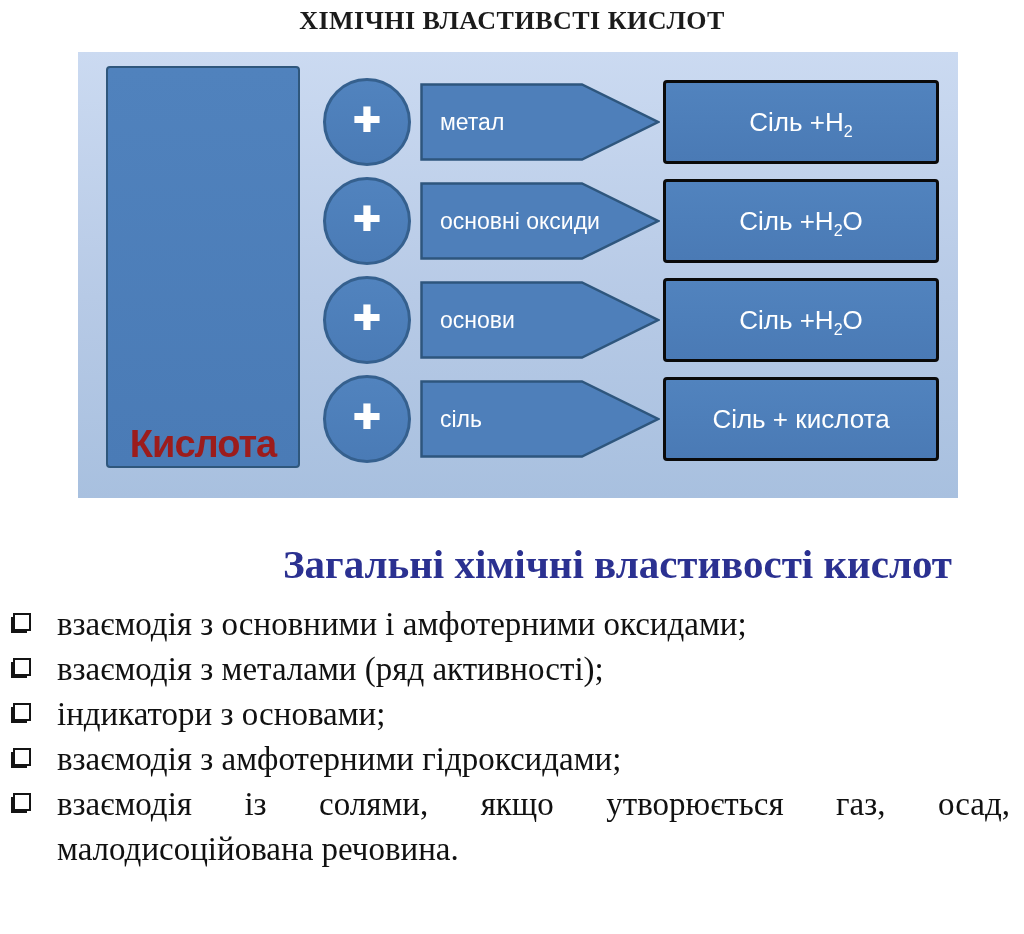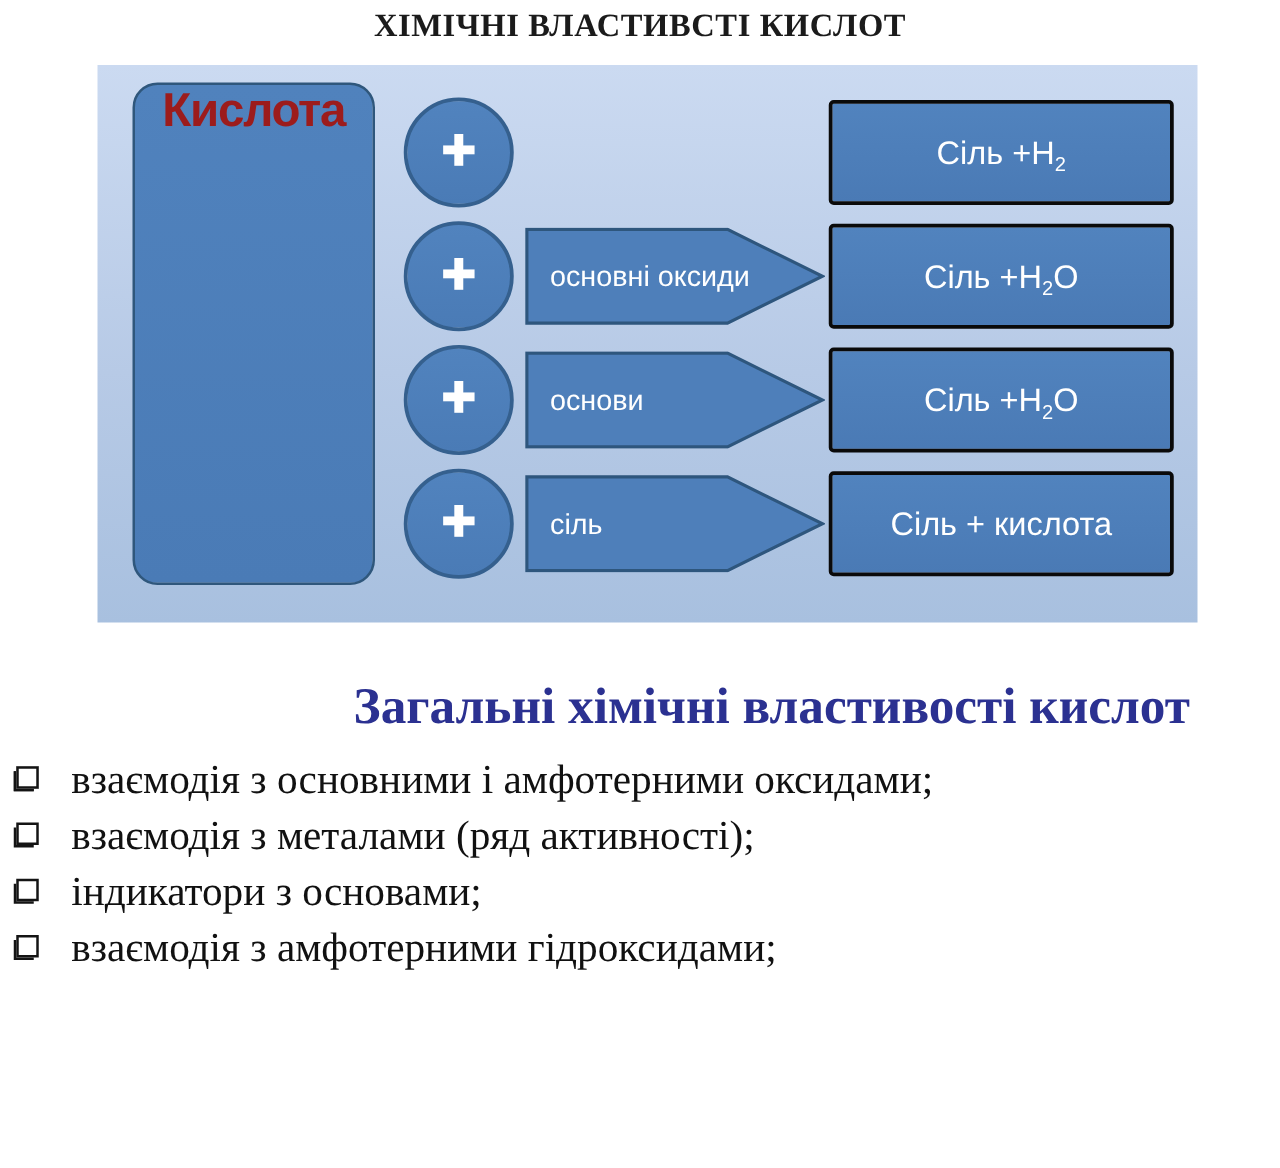--- a/index.html
+++ b/index.html
@@ -25,22 +25,22 @@
     width: 880px; height: 446px;
     background: linear-gradient(180deg, #cbdaf1 0%, #b7cae6 55%, #a8c0df 100%);
     font-family: "Liberation Sans", sans-serif;
   }
 
   .acid-box {
     position: absolute; left: 28px; top: 14px;
     width: 190px; height: 398px;
     background: linear-gradient(180deg, #5082bd 0%, #4a7bb6 100%);
     border: 2px solid #2f577c;
-    border-radius: 20px;
-    display: flex; align-items: flex-start; justify-content: center;
+    border-radius: 4px;
+    display: flex; align-items: flex-end; justify-content: center;
   }
   .acid-box span {
     font-size: 38px; font-weight: bold;
     color: #9c1c1c;
     letter-spacing: -1px;
   }
 
   .drow { position: absolute; left: 0; width: 100%; height: 98px; }
   .drow.r1 { top: 21px; }
   .drow.r2 { top: 120px; }
@@ -120,20 +120,26 @@
 <div class="diagram">
 
   <div class="acid-box">
     <span>Кислота</span>
   </div>
 
   <div class="drow r1">
     <div class="plus-circle">
       <span class="plus">+</span>
     </div>
+    <div class="arrow">
+      <svg width="240" height="78" viewBox="0 0 240 78">
+        <polygon points="1.5,1.5 162,1.5 238,39 162,76.5 1.5,76.5" fill="#4E7FBA" stroke="#2e567d" stroke-width="2.5"></polygon>
+      </svg>
+      <span class="reagent-label">метал</span>
+    </div>
     <div class="product-box">
       <span><span>Сіль +H</span><sub>2</sub><span></span></span>
     </div>
   </div>
 
   <div class="drow r2">
     <div class="plus-circle">
       <span class="plus">+</span>
     </div>
     <div class="arrow">
@@ -194,13 +200,18 @@
     <span>взаємодія з металами (ряд активності);</span>
   </li>
   <li>
     <span class="bullet-sq"></span>
     <span>індикатори з основами;</span>
   </li>
   <li>
     <span class="bullet-sq"></span>
     <span>взаємодія з амфотерними гідроксидами;</span>
   </li>
+  <li>
+    <span class="bullet-sq"></span>
+    <span class="justify-line">взаємодія із солями, якщо утворюється газ, осад,</span>
+    <span>малодисоційована речовина.</span>
+  </li>
 </ul>
 
 </body></html>

